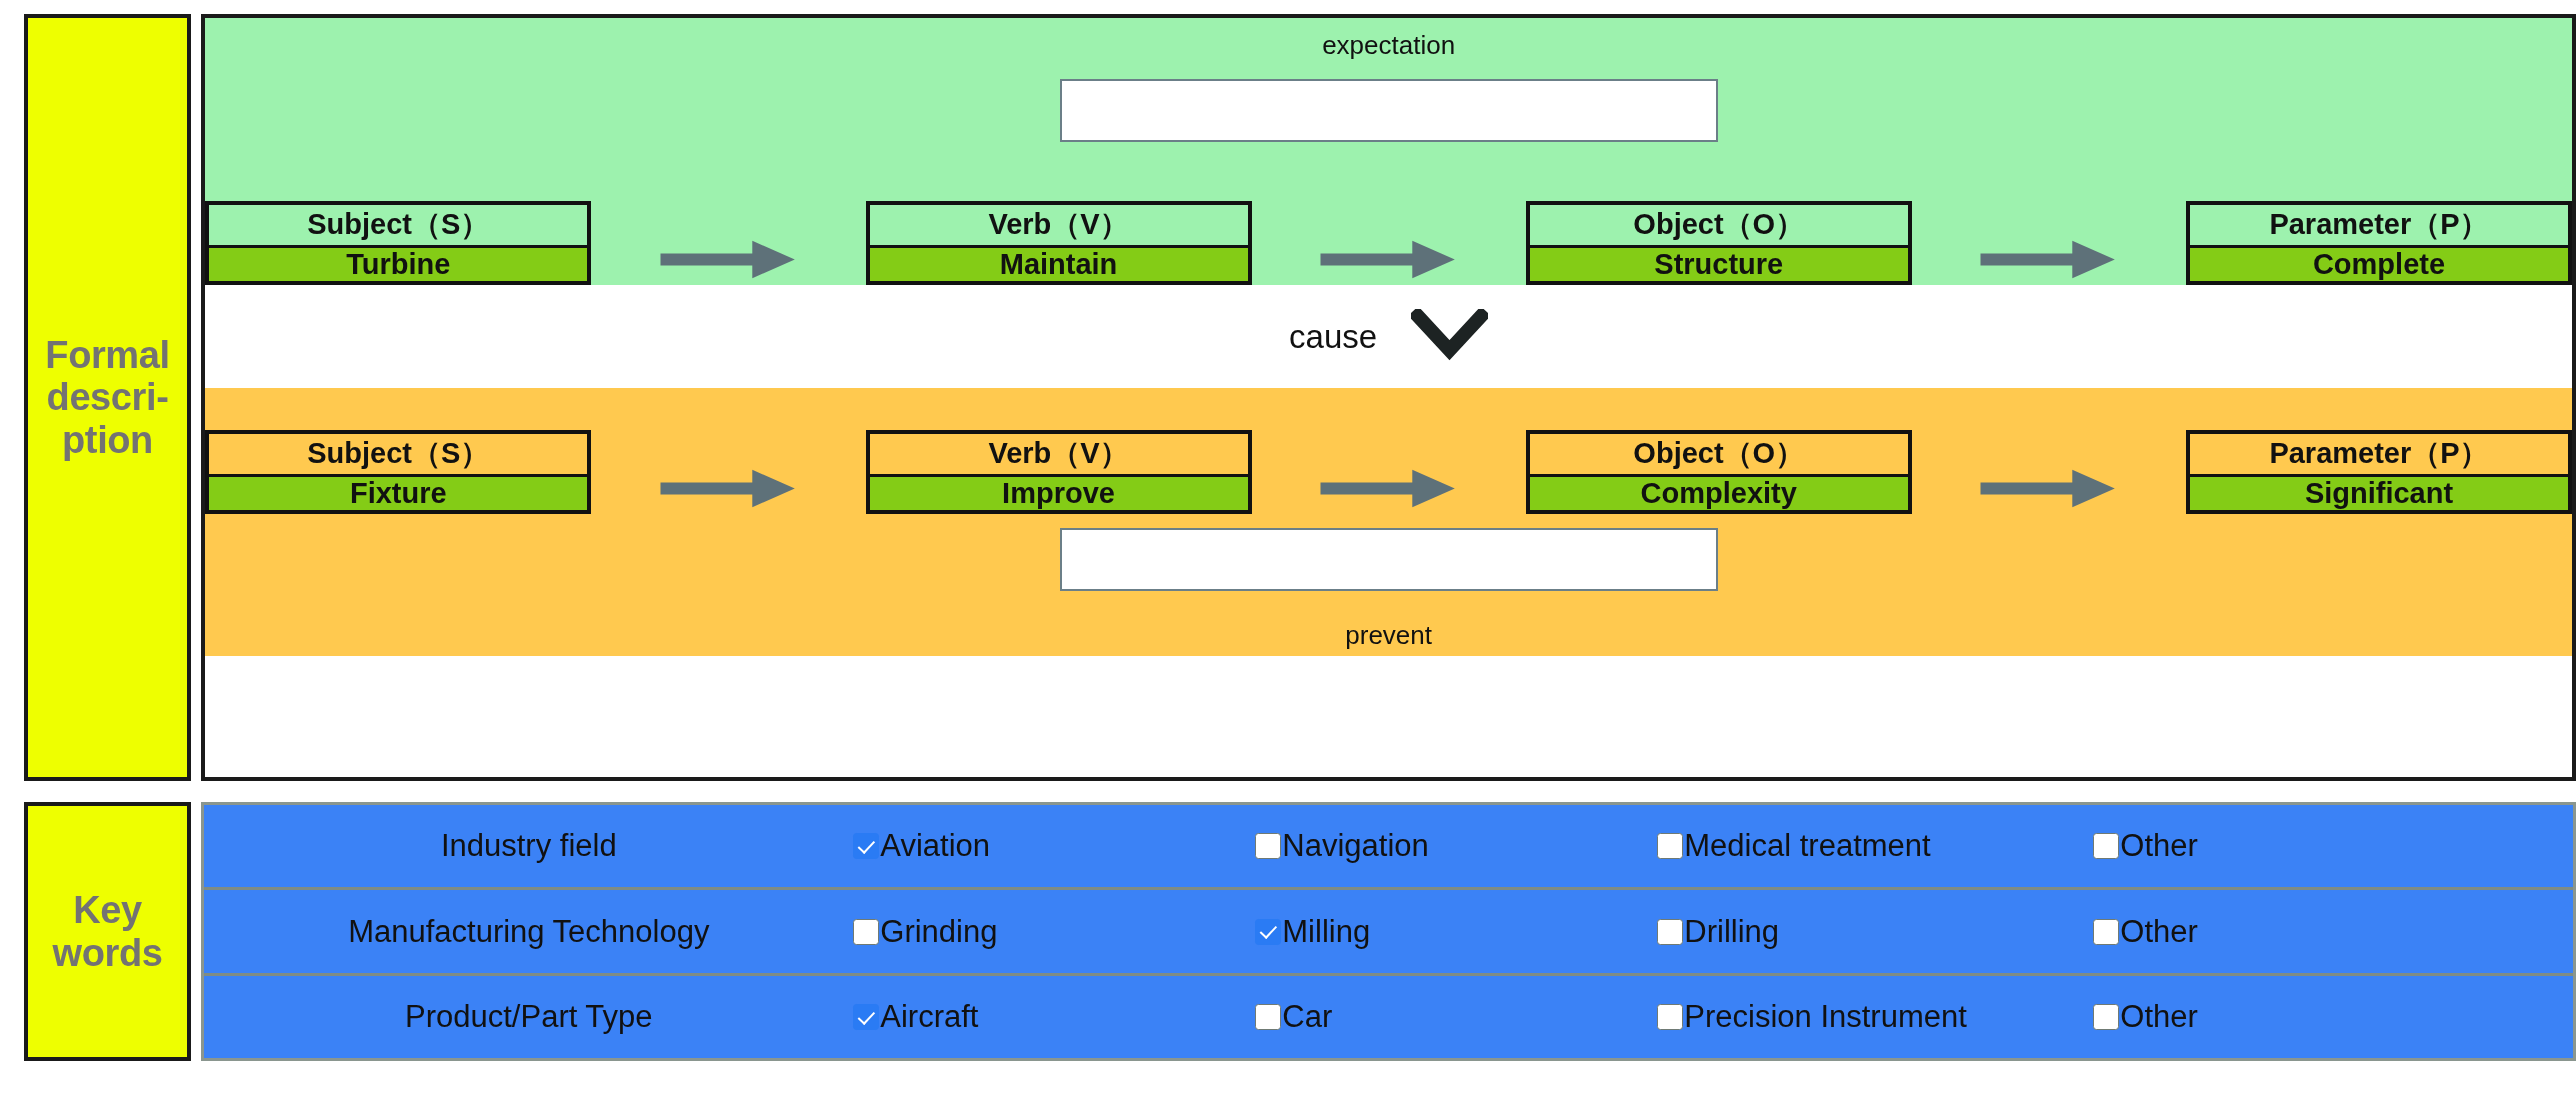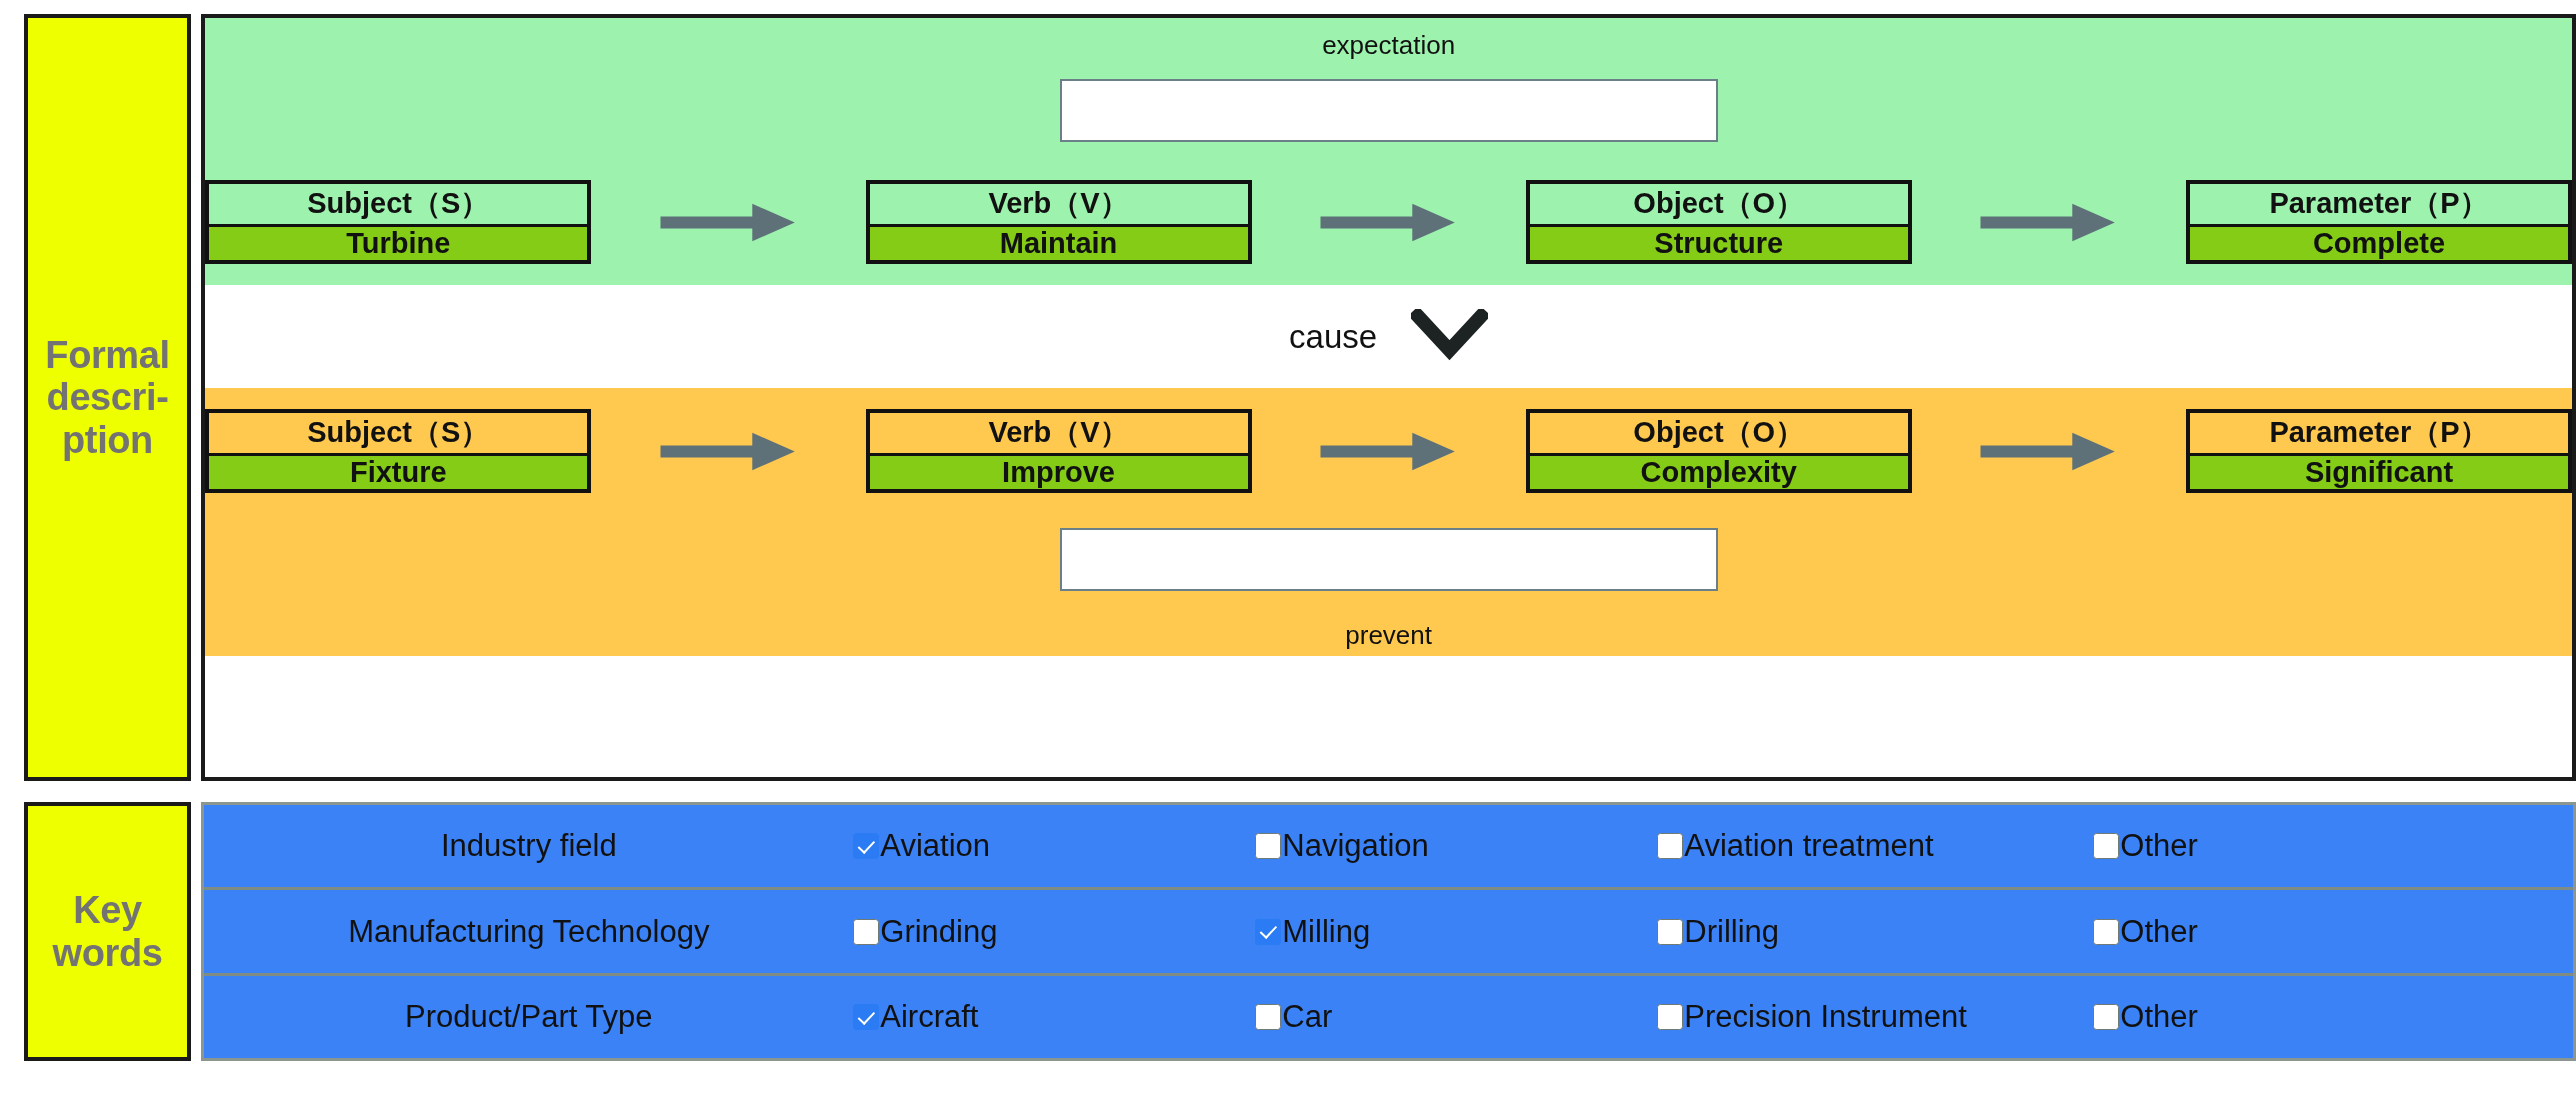--- a/index.html
+++ b/index.html
@@ -82,21 +82,21 @@
     border: 2.6px solid #6b7f88;
     outline: none;
     font-size: 26px;
     padding: 0 10.3px;
     font-family: "Liberation Sans", sans-serif;
   }
 
   
   .svop-row {
     display: flex;
-    align-items: center;
+    align-items: flex-end;
     height: 126px;
     gap: 21px;
   }
   .svop-cell {
     flex: 0 0 386px;
     display: flex;
     flex-direction: column;
     border: 4.3px solid #111111;
     background: transparent;
   }
@@ -354,21 +354,21 @@
           <label class="kw-opt w1">
             <span class="cbx checked"></span>
             <span>Aviation</span>
           </label>
           <label class="kw-opt w2">
             <span class="cbx"></span>
             <span>Navigation</span>
           </label>
           <label class="kw-opt w3">
             <span class="cbx"></span>
-            <span>Aviation treatment</span>
+            <span>Medical treatment</span>
           </label>
           <label class="kw-opt w4">
             <span class="cbx"></span>
             <span>Other</span>
           </label>
         </div>
       </div>
 
       <div class="kw-row">
         <div class="kw-rowlabel">Manufacturing Technology</div>

